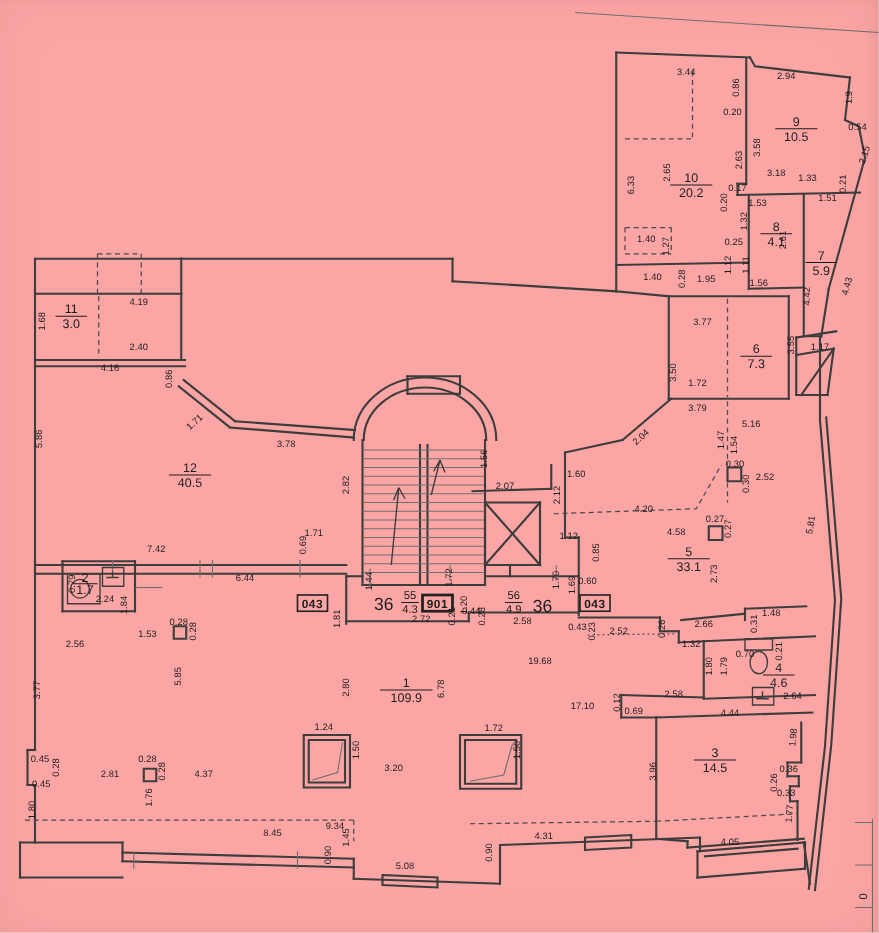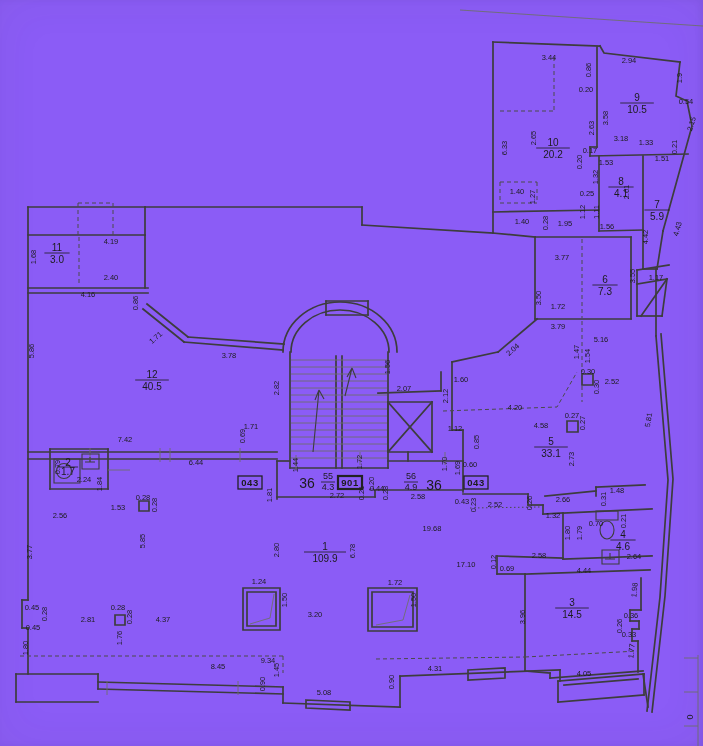--- a/index.html
+++ b/index.html
@@ -1,18 +1,18 @@
 <!DOCTYPE html>
 <html><head>
 <meta charset="utf-8">
 <style>
   html,body{margin:0;padding:0;background:#e8e8e6;}
   .paper{
     position:relative;width:703px;height:746px;overflow:hidden;
-    background:#8b5cf6;
+    background:#fca5a5;
     box-shadow:inset 0 0 45px rgba(60,60,55,0.06), inset -3px 0 6px rgba(0,0,0,0.05);
     font-family:"Liberation Sans", sans-serif;
   }
   svg{position:absolute;left:0;top:0;}
   svg text{fill:#1c1c1c;}
   .w{stroke:#3d3d3d;stroke-width:1.7;fill:none;stroke-linecap:square;}
   .t{stroke:#6e6e6e;stroke-width:0.9;fill:none;}
   .d{stroke:#4a4a4a;stroke-width:1;fill:none;stroke-dasharray:4 3;}
   .o{stroke:#4a4a4a;stroke-width:1;fill:none;stroke-dasharray:1.5 2.5;}
   .fx{stroke:#3d3d3d;stroke-width:1.1;fill:none;}

